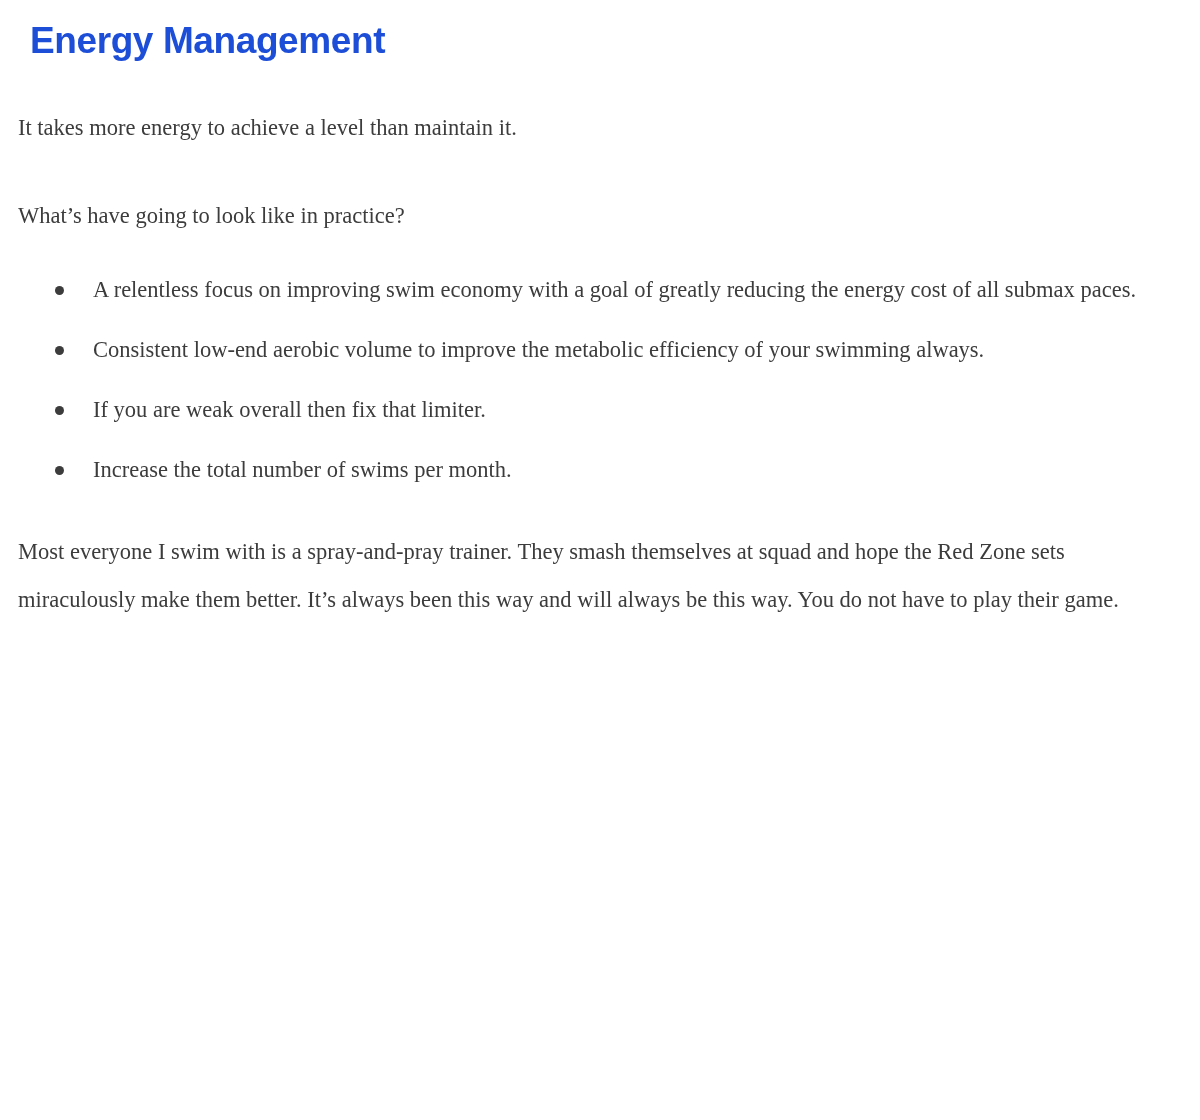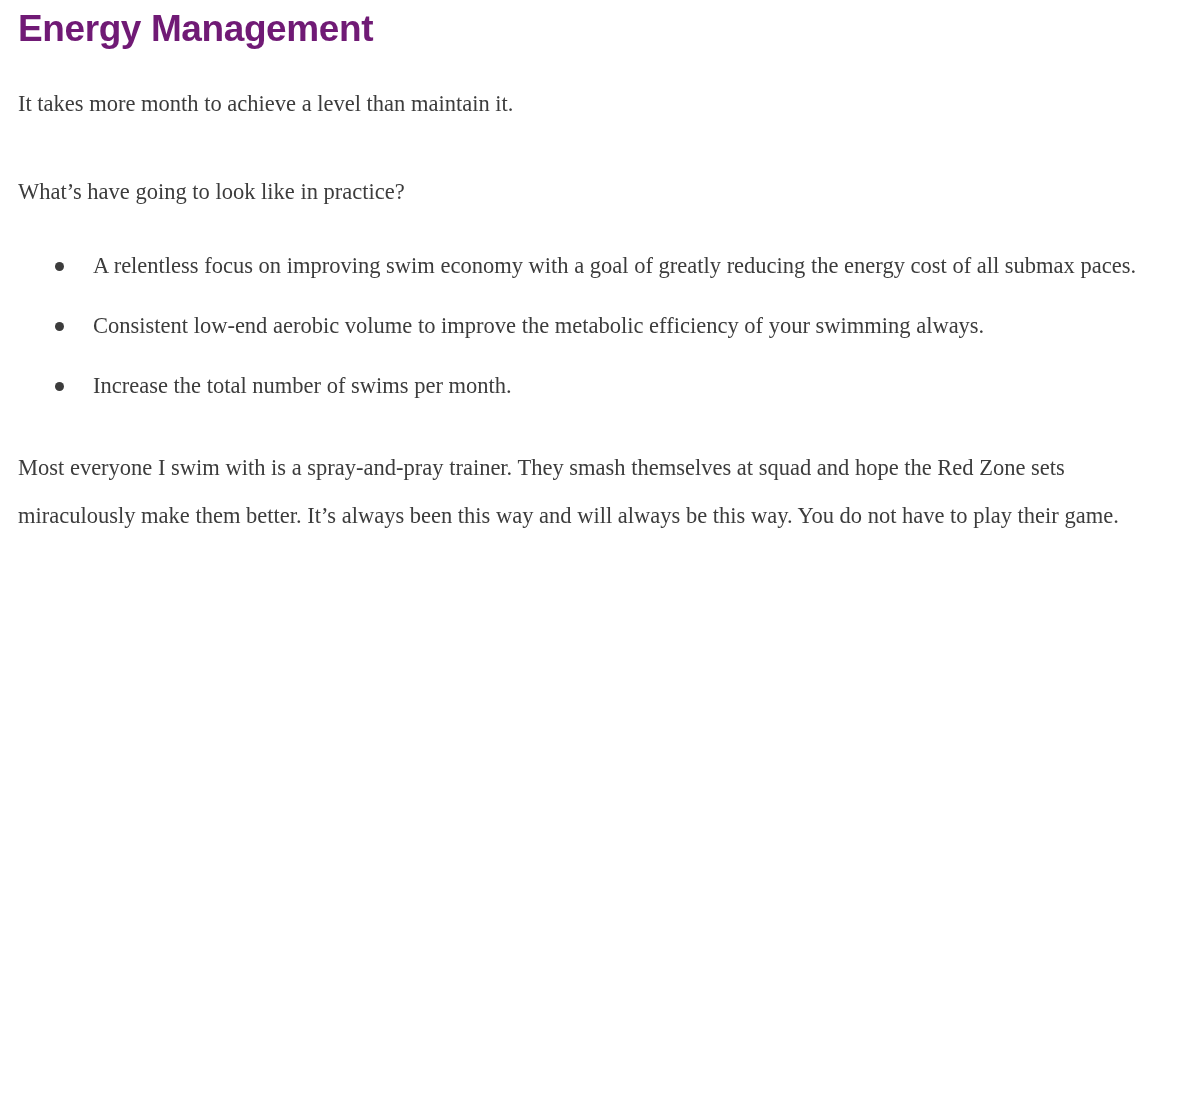--- a/index.html
+++ b/index.html
@@ -17,23 +17,23 @@
   .article {
     padding: 0 18px 0 18px;
     box-sizing: border-box;
     width: 1200px;
   }
   .page-title {
     font-family: "Liberation Sans", "DejaVu Sans", sans-serif;
     font-weight: bold;
     font-size: 37px;
     line-height: 46px;
-    color: #701a75;
+    color: #1d4ed8;
     letter-spacing: -0.4px;
-    margin: 0;
+    margin: 12px;
     padding-top: 6px;
   }
   .para {
     font-size: 22.5px;
     line-height: 48px;
     color: #3c3c3c;
     margin: 0;
     padding-top: 28px;
     max-width: 1146px;
   }
@@ -70,29 +70,30 @@
   .list-block-2 { padding-top: 12px; }
   .closing { padding-top: 34px; }
 </style>
 </head>
 <body>
 
 <div class="article">
 
   <h1 class="page-title">Energy Management</h1>
 
-  <p class="para">It takes more month to achieve a level than maintain it.</p>
+  <p class="para">It takes more energy to achieve a level than maintain it.</p>
 
 
   <ul class="bullets list-block-1">
   </ul>
 
   <p class="para tight">What’s have going to look like in practice?</p>
 
   <ul class="bullets list-block-2">
     <li>A relentless focus on improving swim economy with a goal of greatly reducing the energy cost of all submax paces.</li>
     <li>Consistent low-end aerobic volume to improve the metabolic efficiency of your swimming always.</li>
+    <li>If you are weak overall then fix that limiter.</li>
     <li>Increase the total number of swims per month.</li>
   </ul>
 
   <p class="para closing">Most everyone I swim with is a spray-and-pray trainer. They smash themselves at squad and hope the Red Zone sets miraculously make them better. It’s always been this way and will always be this way. You do not have to play their game.</p>
 
 </div>
 
 </body></html>

